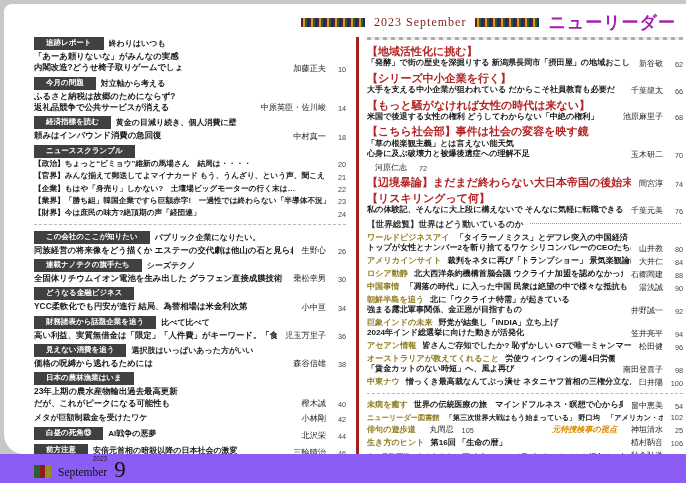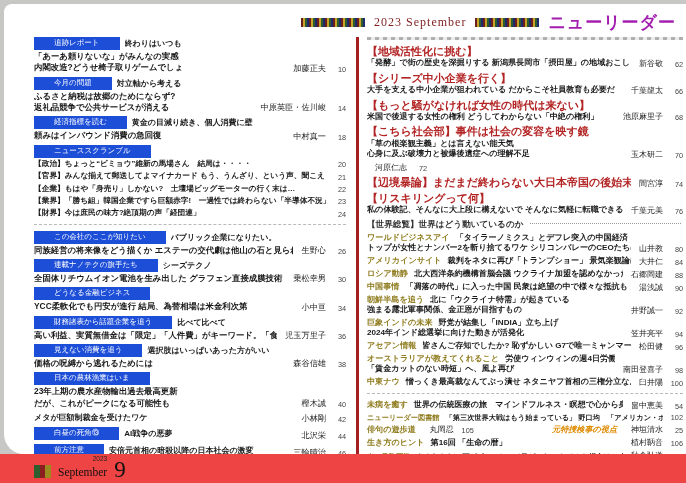--- a/index.html
+++ b/index.html
@@ -18,21 +18,21 @@
   
   .lcol{position:absolute;left:30px;top:33px;width:312px;}
   .rcol{position:absolute;left:352px;top:33px;width:327px;border-left:3px solid #a32020;
         padding-left:8px;box-sizing:border-box;}
   .checker{height:3px;background:repeating-linear-gradient(90deg,#b0aeae 0 4px,#ececec 4px 8px);margin-bottom:4px;}
 
   
   .lrow{display:flex;align-items:flex-end;margin-bottom:3px;}
   .main{flex:1;min-width:0;}
   .tagline{display:flex;align-items:center;gap:5px;margin-bottom:1px;}
-  .tag{background:#1d4ed8;color:#fff;font-size:7.5px;font-weight:normal;padding:1px 20px 2px;white-space:nowrap;}
+  .tag{background:#404040;color:#fff;font-size:7.5px;font-weight:bold;padding:1px 12px 2px;white-space:nowrap;}
   .note{font-size:8px;font-weight:bold;white-space:nowrap;overflow:hidden;}
   .tl{font-size:8.4px;font-weight:bold;line-height:1.35;white-space:nowrap;overflow:hidden;}
   .au{font-size:8.2px;white-space:nowrap;margin-left:8px;color:#222;}
   .pg{font-size:7.3px;color:#444;min-width:15px;text-align:right;margin-left:5px;}
   .divider{border-top:1px dashed #b9b9b9;margin:5px 0 6px;}
   .kenpo .main{border-left:3px solid #232a7c;padding-left:6px;margin-left:-10px;}
 
   
   .nrow{display:flex;align-items:flex-end;margin-bottom:2px;}
   .nrow .tl{font-size:7.7px;}
@@ -44,21 +44,21 @@
   .rcol .au{font-size:8px;}
   .olab{color:#8f7c1e;font-weight:bold;font-size:8.1px;white-space:nowrap;margin-right:6px;}
   .orange{color:#dd8a00;font-weight:bold;font-style:italic;}
   .sechead{display:flex;align-items:center;margin:3px 0 2px;}
   .sechead .hd{font-weight:bold;font-size:8.6px;color:#333;white-space:nowrap;}
   .dots{flex:1;border-bottom:1px dotted #999;margin:0 2px 3px 6px;}
   .small .tl,.small .olab{font-size:7.2px;}
   .spacer{flex:1;}
 
   
-  .footer{position:absolute;left:0;right:0;bottom:0;height:29px;background:#ef4444;}
+  .footer{position:absolute;left:0;right:0;bottom:0;height:29px;background:#8b5cf6;}
   .flogo{position:absolute;left:34px;bottom:3px;display:flex;align-items:flex-end;gap:7px;}
   .fstripe{width:17px;height:13px;margin-bottom:2px;
      background:linear-gradient(90deg,#2e5e2e 0 33%,#8b1f1f 33% 66%,#9a8a1f 66% 100%);}
   .fy{display:block;font-size:6.5px;text-align:right;color:#222;line-height:1;}
   .fm{font-family:"Liberation Serif","DejaVu Serif",serif;font-size:11.5px;color:#111;line-height:1;}
   .fnum{font-family:"Liberation Serif","DejaVu Serif",serif;font-size:23px;line-height:.85;color:#111;}
 </style>
 </head>
 <body>
 

